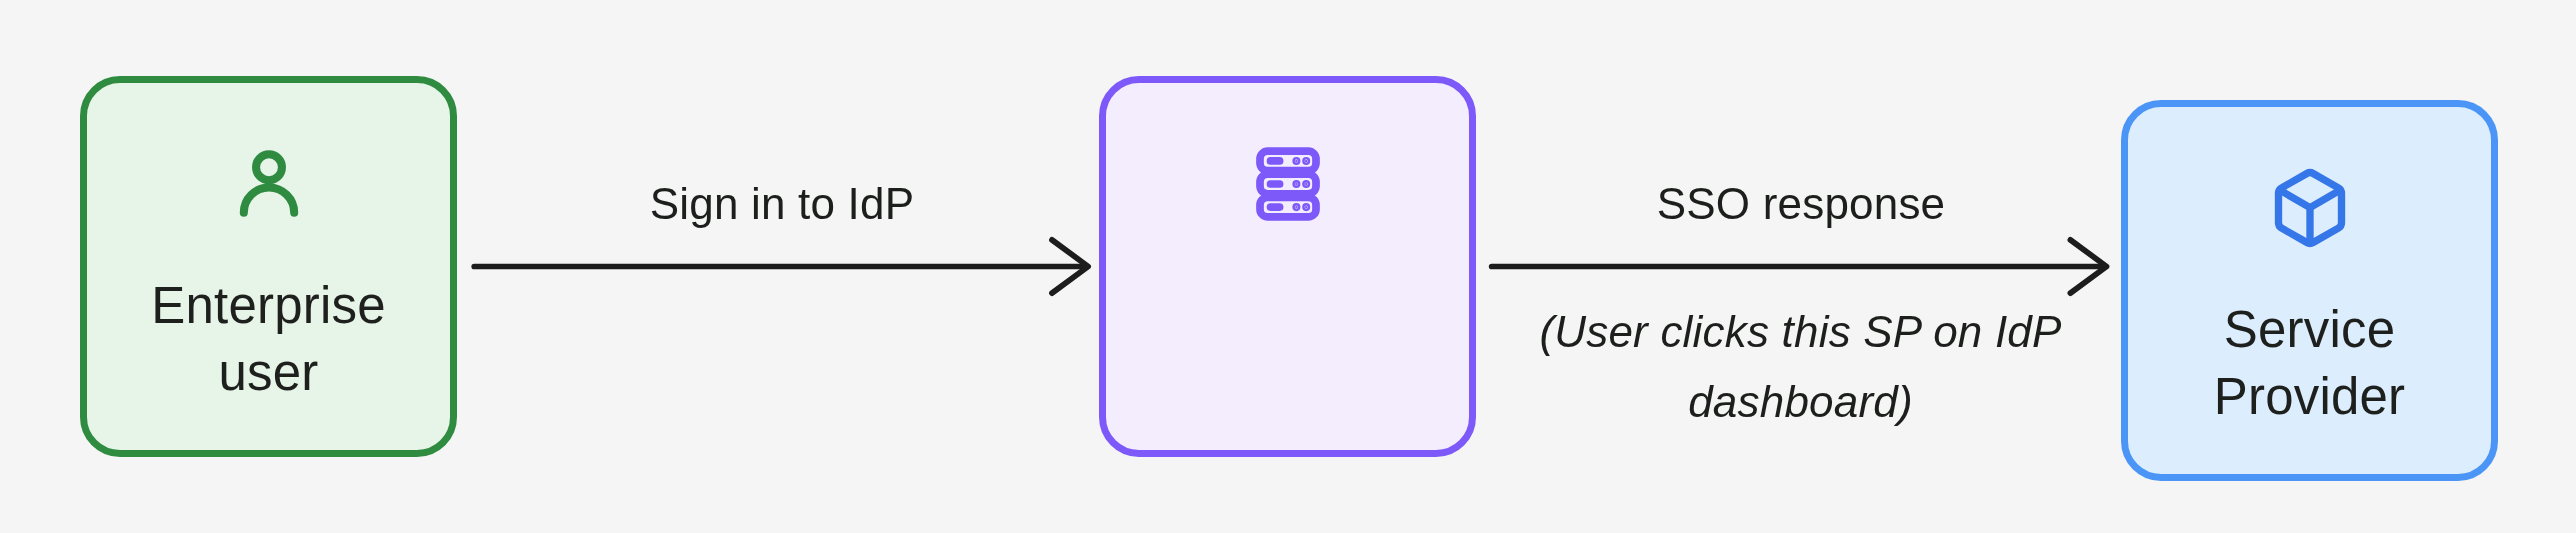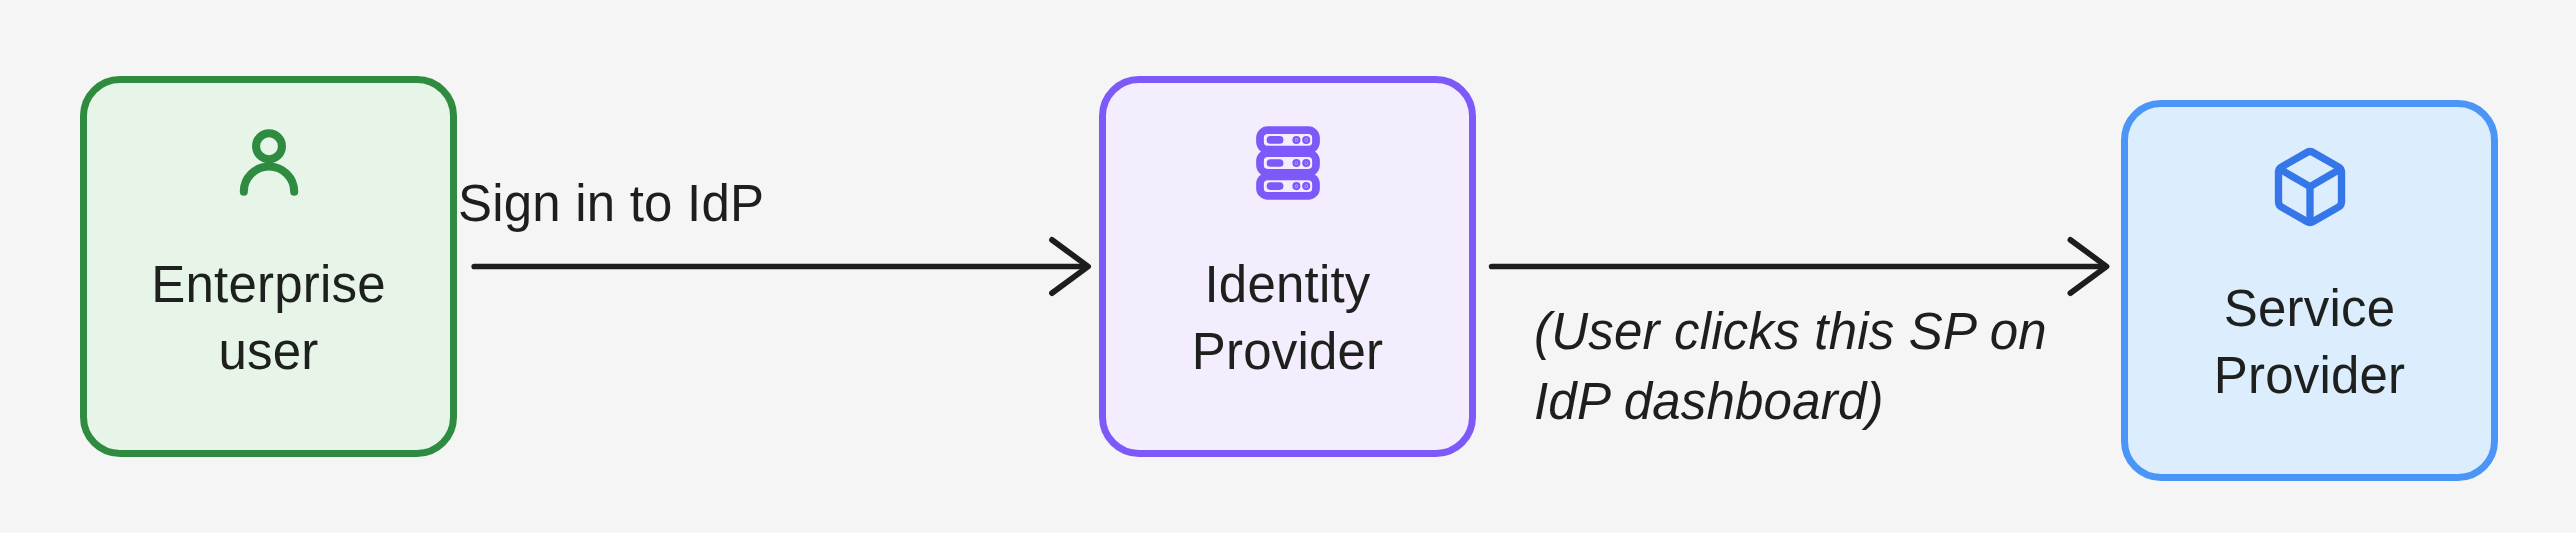--- a/index.html
+++ b/index.html
@@ -21,21 +21,21 @@
     width:377px;
     height:381px;
     box-sizing:border-box;
     border:7.6px solid var(--border);
     background:var(--fill);
     border-radius:40px;
     display:flex;
     flex-direction:column;
     align-items:center;
     justify-content:flex-start;
-    padding-top:38px;
+    padding-top:59px;
   }
   .node .icon-wrap{
     width:84px;
     height:84px;
     display:flex;
     align-items:center;
     justify-content:center;
     color:var(--icon);
     flex:0 0 auto;
   }
@@ -44,24 +44,24 @@
     margin-top:46px;
     font-size:51px;
     line-height:67px;
     color:#1e201e;
     text-align:center;
     max-width:314px;
     letter-spacing:0.2px;
   }
   .edge-label{
     position:absolute;
-    font-size:51px;
+    font-size:44px;
     line-height:63px;
     color:#1d1f1d;
-    text-align:left;
+    text-align:center;
     letter-spacing:0.2px;
   }
   .edge-label.primary-1{left:458px;width:648px;top:172px;}
   .edge-label.primary-2{left:1477px;width:648px;top:172px;}
   .edge-label.secondary{left:1534px;width:533px;top:297px;line-height:70px;font-style:italic;}
   svg.arrows{
     position:absolute;
     left:0;top:0;
     width:2576px;height:533px;
     pointer-events:none;
@@ -105,23 +105,23 @@
         <line x1="7" y1="12" x2="9.6" y2="12"></line>
         <line x1="7" y1="18.6" x2="9.6" y2="18.6"></line>
         <circle cx="14.4" cy="5.4" r="0.35" fill="currentColor" stroke-width="1.6"></circle>
         <circle cx="17.2" cy="5.4" r="0.35" fill="currentColor" stroke-width="1.6"></circle>
         <circle cx="14.4" cy="12" r="0.35" fill="currentColor" stroke-width="1.6"></circle>
         <circle cx="17.2" cy="12" r="0.35" fill="currentColor" stroke-width="1.6"></circle>
         <circle cx="14.4" cy="18.6" r="0.35" fill="currentColor" stroke-width="1.6"></circle>
         <circle cx="17.2" cy="18.6" r="0.35" fill="currentColor" stroke-width="1.6"></circle>
       </svg>
     </div>
-    <div class="node-label">Identity Provider</div>
   </div>
 
+  <div class="edge-label primary-2">SSO response</div>
   <div class="edge-label secondary">(User clicks this SP on IdP dashboard)</div>
 
   <div class="node" style="left: 2121px; margin-top: 24px; --border: #4b95f7; --fill: #dcedfd; --icon: #3576e9;">
     <div class="icon-wrap">
       <svg viewBox="0 0 24 24" stroke="currentColor" fill="none" stroke-width="2.1" stroke-linecap="round" stroke-linejoin="round">
         <path d="M21 16.2V7.8a1.8 1.8 0 0 0-.9-1.56l-7.2-4.1a1.8 1.8 0 0 0-1.8 0l-7.2 4.1A1.8 1.8 0 0 0 3 7.8v8.4a1.8 1.8 0 0 0 .9 1.56l7.2 4.1a1.8 1.8 0 0 0 1.8 0l7.2-4.1a1.8 1.8 0 0 0 .9-1.56z"></path>
         <polyline points="3.4,6.9 12,11.9 20.6,6.9"></polyline>
         <line x1="12" y1="22" x2="12" y2="11.9"></line>
       </svg>
     </div>

